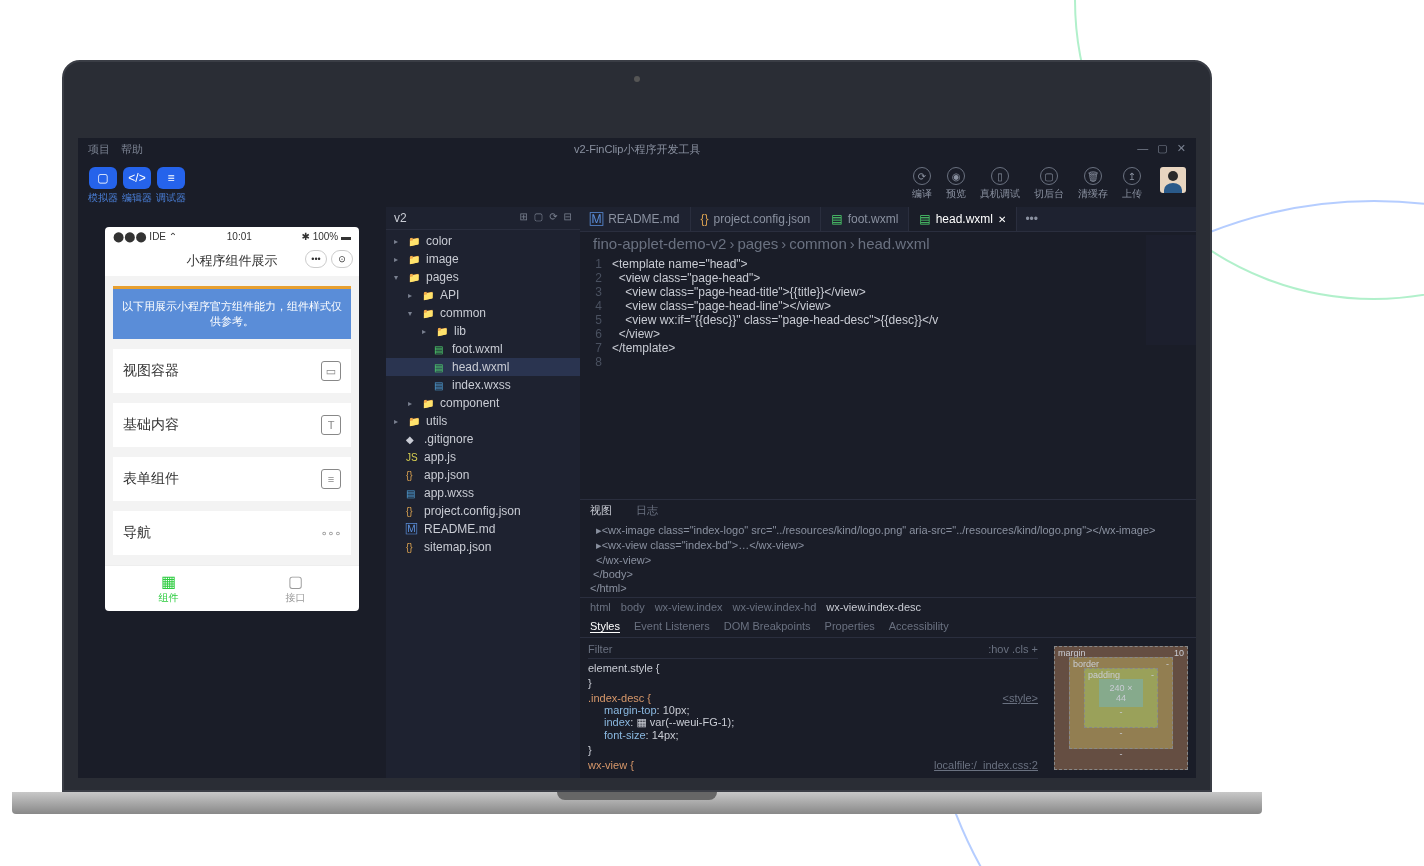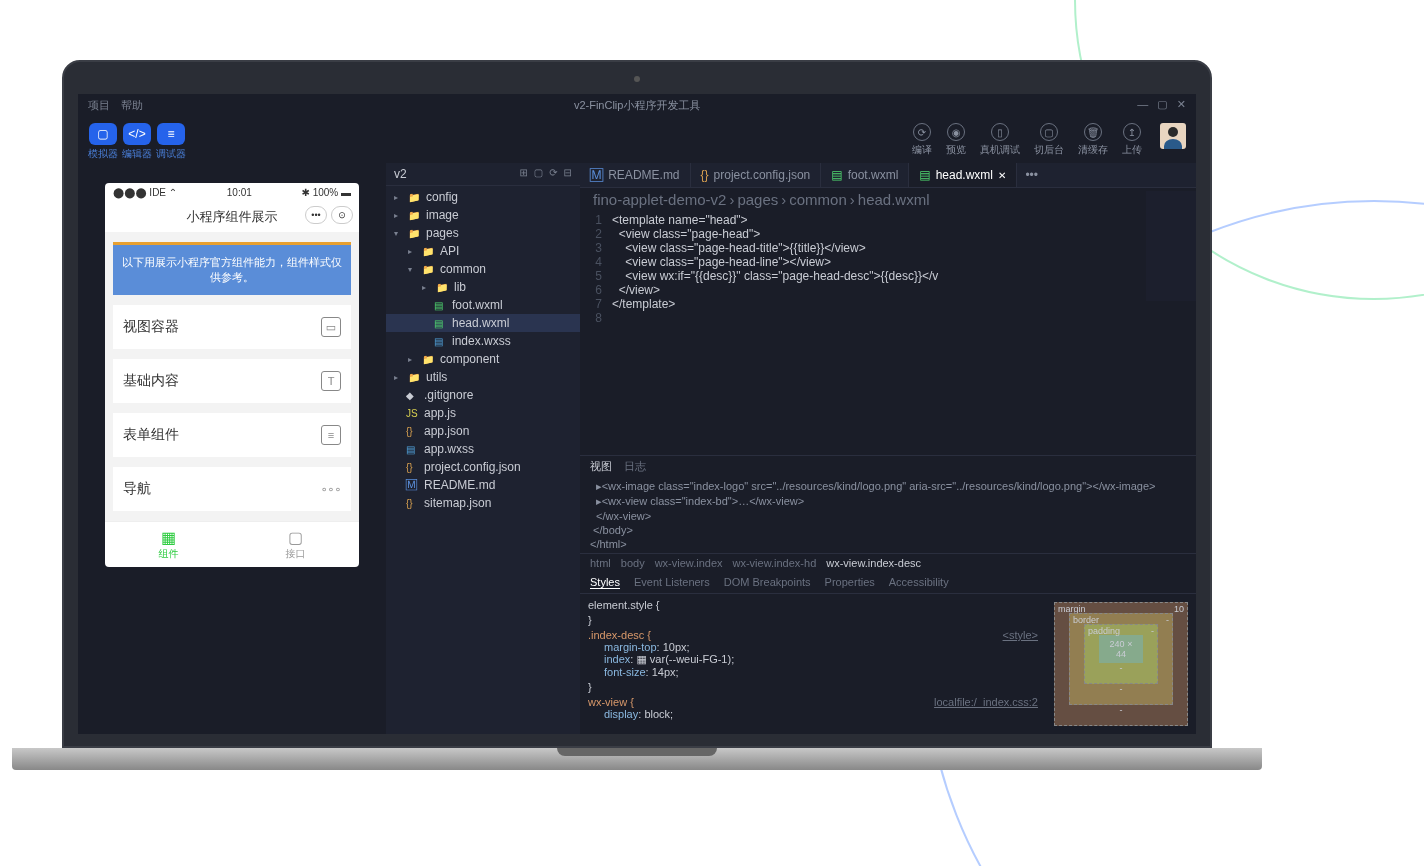--- a/index.html
+++ b/index.html
@@ -11,21 +11,21 @@
 .curve-blue { width: 900px; height: 900px; right: -400px; top: 200px; border-color: #6b9bff; opacity: 0.5; }
 
 
 .laptop { position: absolute; left: 62px; top: 60px; width: 1150px; }
 .laptop-screen { background: #2a2d35; border-radius: 18px 18px 0 0; padding: 32px 14px 12px 14px; position: relative; border: 2px solid #3a3d45; }
 .laptop-camera { position: absolute; top: 14px; left: 50%; transform: translateX(-50%); width: 6px; height: 6px; background: #555; border-radius: 50%; }
 .laptop-base { height: 22px; background: linear-gradient(#c8c8c8, #888); border-radius: 0 0 4px 4px; margin: 0 -50px; position: relative; }
 .laptop-notch { position: absolute; left: 50%; transform: translateX(-50%); top: 0; width: 160px; height: 8px; background: #666; border-radius: 0 0 10px 10px; }
 
 
-.app { background: #1a1d28; color: #c9ccd4; font-size: 12px; height: 640px; display: flex; flex-direction: column; }
+.app { background: #1a1d28; color: #c9ccd4; font-size: 12px; height: 640px; display: flex; flex-direction: column; margin-top: 44px; }
 .titlebar { display: flex; justify-content: space-between; padding: 4px 10px; font-size: 11px; color: #7a8190; }
 .titlebar-center { color: #8a91a0; }
 .window-controls span { margin-left: 6px; cursor: pointer; }
 
 .topbar { display: flex; align-items: flex-start; padding: 6px 10px 2px; gap: 10px; }
 .mode-group { display: flex; gap: 4px; }
 .mode-btn { display: flex; flex-direction: column; align-items: center; gap: 2px; }
 .mode-btn .icon { width: 28px; height: 22px; background: #2563eb; border-radius: 6px; display: flex; align-items: center; justify-content: center; color: #fff; font-size: 12px; }
 .mode-btn .lbl { font-size: 10px; color: #4a7fd8; }
 .spacer { flex: 1; }
@@ -83,21 +83,21 @@
 .breadcrumb { padding: 3px 10px; font-size: 15px; color: #6a7180; }
 .breadcrumb span { margin: 0 3px; }
 
 .code { font-family: Consolas, monospace; font-size: 12px; padding: 2px 0; flex: 0 0 auto; }
 .code-line { display: flex; }
 .ln { width: 32px; text-align: right; padding-right: 10px; color: #4a5160; }
 .cc { white-space: pre; color: #c9ccd4; }
 .minimap { position: absolute; right: 0; top: 28px; width: 50px; height: 110px; background: #1e2230; opacity: 0.6; }
 
 .dom-panel { border-top: 1px solid #2a2e3e; font-size: 11px; }
-.dom-tabs { display: flex; gap: 12px; padding: 3px 10px; color: #6a7180; }
+.dom-tabs { display: flex; gap: 24px; padding: 3px 10px; color: #6a7180; }
 .dom-tabs .on { color: #c9ccd4; }
 .dom-body { padding: 2px 10px; font-family: Consolas, monospace; font-size: 11px; }
 .dom-line { white-space: pre; color: #8a91a0; padding: 1px 0; }
 .dom-line.sel { background: #2a5a9a; color: #fff; margin: 0 -10px; padding: 1px 10px; }
 
 .crumb2 { padding: 3px 10px; font-size: 11px; color: #6a7180; border-top: 1px solid #2a2e3e; display: flex; gap: 10px; }
 .crumb2 .on { color: #c9ccd4; }
 
 .devtabs { display: flex; gap: 14px; padding: 4px 10px; font-size: 11px; color: #6a7180; border-bottom: 1px solid #2a2e3e; }
 .devtabs .on { color: #fff; border-bottom: 1px solid #fff; }
@@ -239,21 +239,21 @@
       <span>⊞</span>
       <span>▢</span>
       <span>⟳</span>
       <span>⊟</span>
     </div>
   </div>
   <div class="tree">
     <div class="tree-item" style="padding-left:8px">
                 <span class="caret">▸</span>
                 <span class="fi folder-i">📁</span>
-                <span>config</span>
+                <span>color</span>
               </div>
     <div class="tree-item" style="padding-left:8px">
                 <span class="caret">▸</span>
                 <span class="fi folder-i">📁</span>
                 <span>image</span>
               </div>
     <div class="tree-item" style="padding-left:8px">
                 <span class="caret">▾</span>
                 <span class="fi folder-i">📁</span>
                 <span>pages</span>
@@ -409,29 +409,32 @@
     </div>
     <div class="devtabs">
       <span class="on">Styles</span>
       <span>Event Listeners</span>
       <span>DOM Breakpoints</span>
       <span>Properties</span>
       <span>Accessibility</span>
     </div>
     <div class="styles-body">
       <div class="styles-left">
+        <div class="filter-row">
+          <span>Filter</span>
+          <span><span>:hov</span> <span>.cls</span> <span>+</span></span>
+        </div>
         <div class="rule"><span>element.style {</span></div>
         <div class="rule"><span>}</span></div>
         <div class="rule"><span class="sel-name">.index-desc {</span><span class="src">&lt;style&gt;</span></div>
         <div class="prop"><span class="pk">margin-top</span>: <span class="pv">10px;</span></div>
         <div class="prop"><span class="pk">index</span>: <span class="pv">▦ var(--weui-FG-1);</span></div>
         <div class="prop"><span class="pk">font-size</span>: <span class="pv">14px;</span></div>
         <div class="rule">}</div>
         <div class="rule"><span class="sel-name">wx-view {</span><span class="src">localfile:/_index.css:2</span></div>
-        <div class="prop"><span class="pk">display</span>: <span class="pv">block;</span></div>
       </div>
       <div class="box-model">
         <div class="bm bm-margin">
                     <span class="bm-lbl">margin</span>
                     <span class="bm-val">10</span>
           <div class="bm bm-border">
                       <span class="bm-lbl">border</span>
                       <span class="bm-val">-</span>
             <div class="bm bm-padding">
                         <span class="bm-lbl">padding</span>

